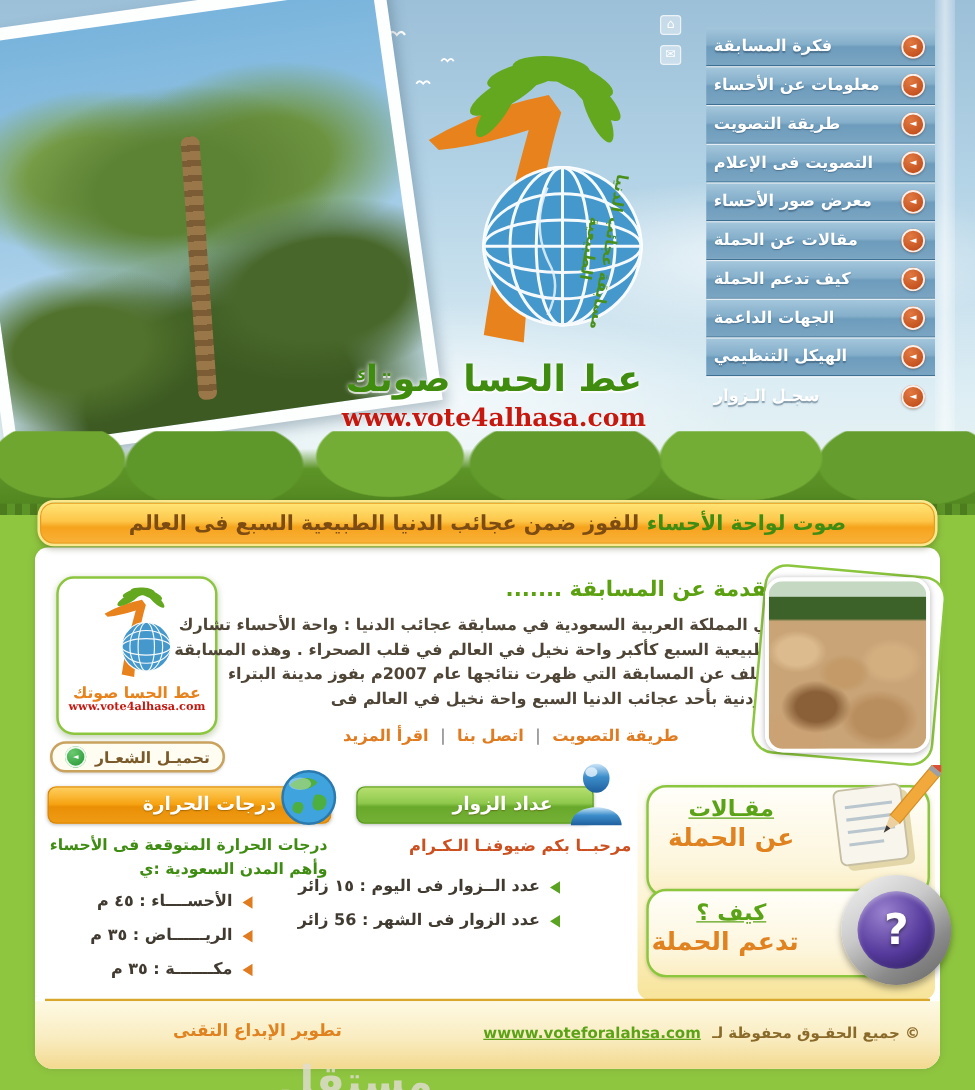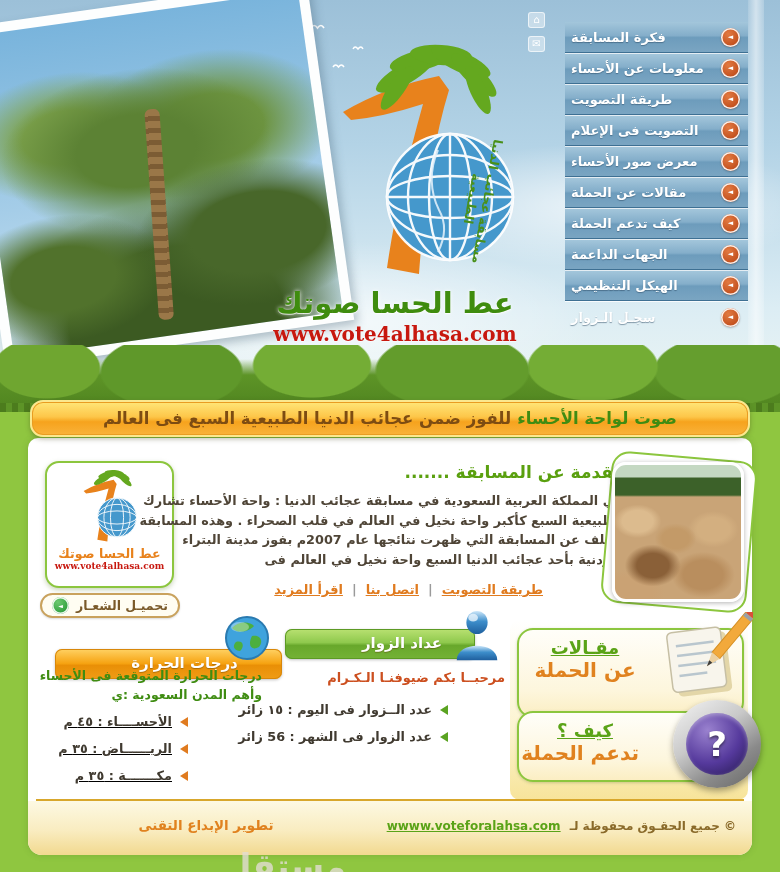--- a/index.html
+++ b/index.html
@@ -118,21 +118,21 @@
       box-shadow:inset 0 0 0 1.5px rgba(255,255,255,.9);
       color:#fff; font-size:6px; line-height:17px; text-align:center; }
 
   
   .intro-title { position:absolute; left:330px; top:24px; width:266px; direction:rtl;
       color:#5aa00f; font-size:17px; font-weight:bold; text-align:right; white-space:nowrap; }
   .para { position:absolute; left:152px; top:55px; width:444px; direction:rtl; text-align:right; }
   .para div { height:19.5px; color:#4f4537; font-size:12.8px; font-weight:bold; white-space:nowrap; }
   .links { position:absolute; left:280px; top:144px; width:235px; direction:rtl;
       display:flex; justify-content:flex-start; align-items:center; }
-  .links a { color:#e07b1f; font-size:13px; font-weight:bold; text-decoration:underline;
+  .links a { color:#e07b1f; font-size:13px; font-weight:bold; 
       cursor:pointer; white-space:nowrap; }
   .links a + a::before { content:"|"; color:#9a9a9a; margin:0 9px; display:inline-block;
       text-decoration:none; }
 
   
   .photo-tilt { position:absolute; left:578px; top:18px; width:146px; height:152px;
       border:2px solid #8cc63e; border-radius:18px; background:#fff; transform:rotate(5deg); }
   .photo { position:absolute; left:584px; top:24px; width:132px; height:140px;
       border-radius:14px; border:3px solid #fff; box-shadow:0 1px 5px rgba(0,0,0,.3);
       background:
@@ -141,32 +141,32 @@
         radial-gradient(36px 26px at 78% 48%, #d3af80 45%, rgba(0,0,0,0) 70%),
         radial-gradient(40px 30px at 30% 75%, #8a6038 40%, rgba(0,0,0,0) 70%),
         radial-gradient(44px 32px at 70% 82%, #b98e5e 45%, rgba(0,0,0,0) 72%),
         radial-gradient(50px 30px at 10% 95%, #caa274 50%, rgba(0,0,0,0) 75%),
         linear-gradient(180deg,#c4d8c2 0 12px,#3c6129 13px 30px,#c9a477 32px 100%); }
 
   
   .bar { position:absolute; height:30px; border-radius:7px; color:#fff;
       font-size:15px; font-weight:bold; text-align:center;
       text-shadow:0 1px 1px rgba(90,60,0,.45); line-height:28px; direction:rtl; }
-  .bar.orange { left:27px; top:191px; width:227px; padding-left:32px;
+  .bar.orange { left:10px; top:191px; width:227px; padding-left:32px;
       background:linear-gradient(180deg,#ffd264 0%,#f6a312 48%,#e98f06 55%,#f09c16 100%);
-      box-shadow:0 1px 3px rgba(0,0,0,.25), inset 0 0 0 1px #d8870a;margin-top:20px; }
+      box-shadow:0 1px 3px rgba(0,0,0,.25), inset 0 0 0 1px #d8870a; }
   .bar.green { left:257px; top:191px; width:190px; padding-left:44px;
       background:linear-gradient(180deg,#b9e172 0%,#8fc94d 45%,#68a82b 55%,#74b236 100%);
       box-shadow:0 1px 3px rgba(0,0,0,.25), inset 0 0 0 1px #5c9a24; }
   .globe-ic { position:absolute; left:196px; top:177px; width:46px; height:46px; z-index:2; }
   .person-ic { position:absolute; left:420px; top:170px; width:58px; height:58px; z-index:2; }
 
   .temp-intro { position:absolute; left:4px; top:228px; width:230px; direction:rtl;
       text-align:right; color:#3f8c12; font-size:12.5px; font-weight:bold; line-height:19px; }
-  .temp-rows { position:absolute; left:10px; top:270px; width:150px; direction:rtl;text-decoration:underline; }
+  .temp-rows { position:absolute; left:24px; top:270px; width:150px; direction:rtl; }
   .vis-welcome { position:absolute; left:272px; top:232px; width:205px; direction:rtl;
       text-align:right; color:#cc4f1f; font-size:13px; font-weight:bold; white-space:nowrap; }
   .vis-rows { position:absolute; left:245px; top:258px; width:175px; direction:rtl; }
   .row { display:flex; align-items:center; justify-content:flex-start; height:27px;
       direction:rtl; white-space:nowrap; }
   .row .tri { width:0; height:0; border-top:5px solid transparent; border-bottom:5px solid transparent;
       border-right:8px solid #e07b1f; margin-left:8px; flex:0 0 auto; }
   .row.g .tri { border-right-color:#5aa321; }
   .row .rtxt { color:#403a30; font-size:12.8px; font-weight:bold; }
 

